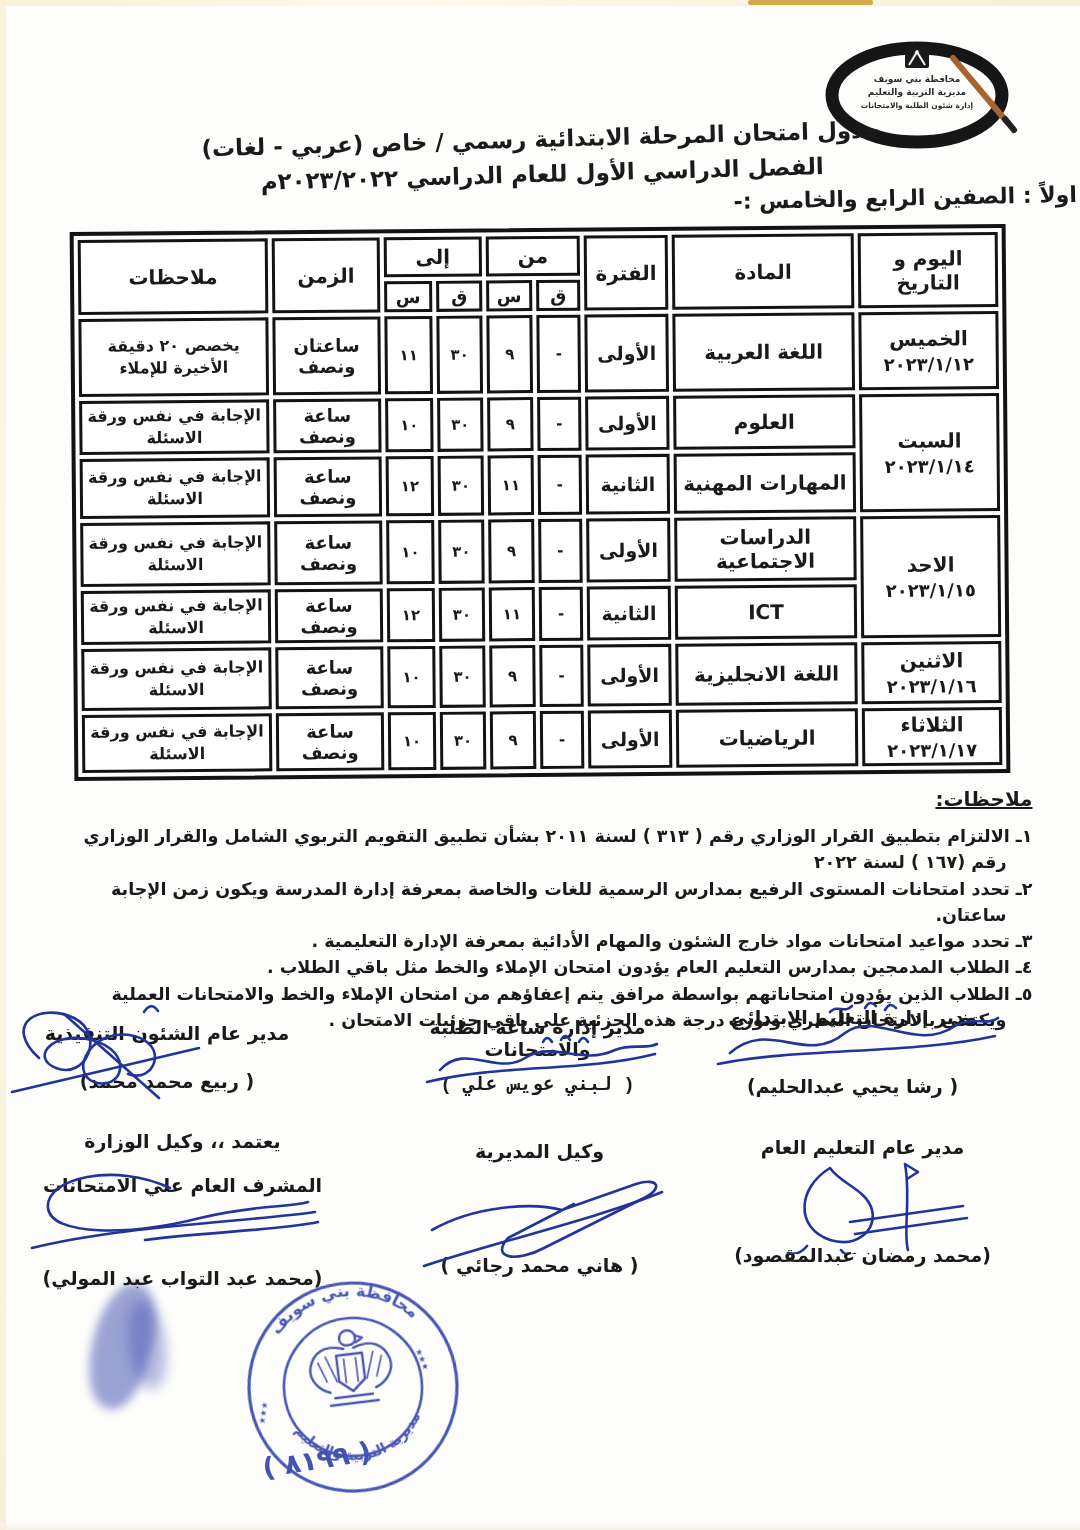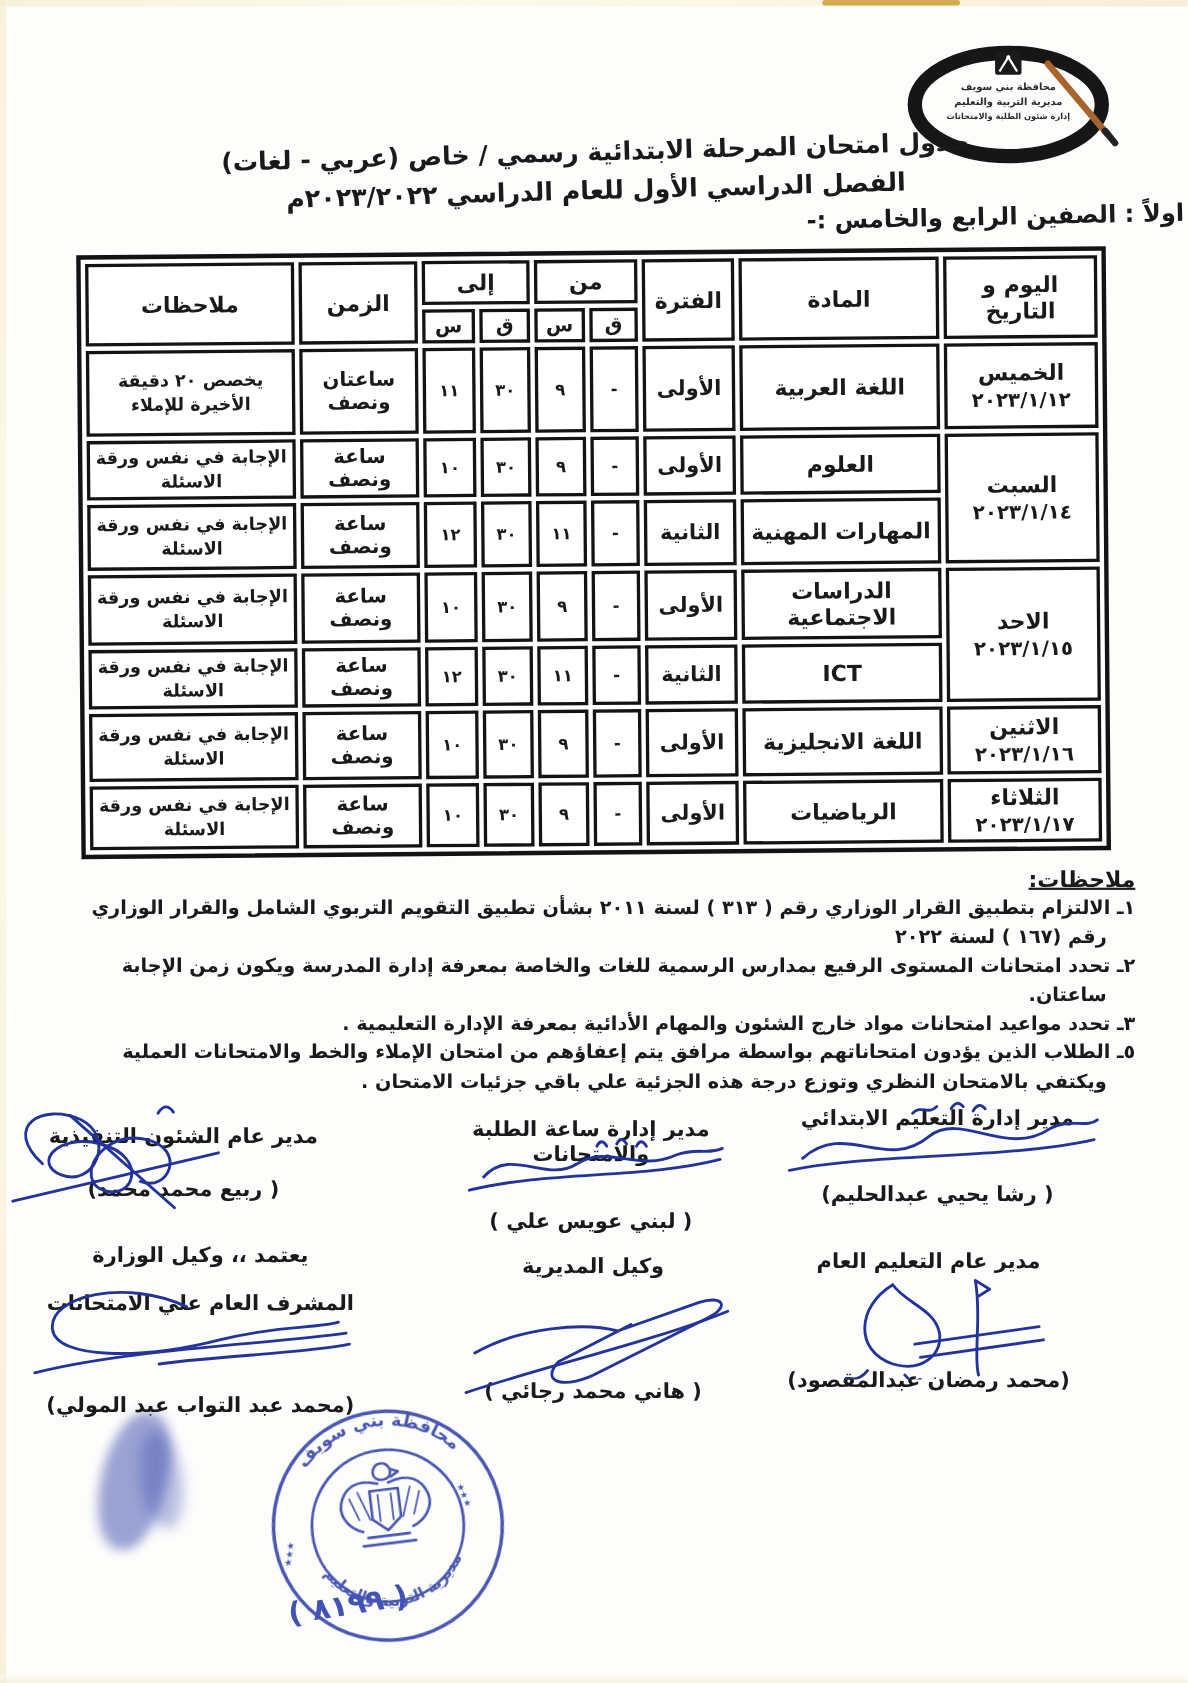--- a/index.html
+++ b/index.html
@@ -46,38 +46,38 @@
   .c-dur{font-size:18px;}
   .c-note{font-size:16px;line-height:1.35;}
   tr.hh1{height:40px;} tr.hh2{height:24px;}
   tr.r-thu{height:78px;}
   tr.r-sat1{height:54px;} tr.r-sat2{height:60px;}
   tr.r-sun1{height:64px;} tr.r-sun2{height:54px;}
   tr.r-mon{height:62px;}  tr.r-tue{height:54px;}
 
   
   .notes{width:985px;margin:10px auto 0 auto;padding:0 8px;}
-  .notes-heading{font-size:20px;font-weight:bold;text-decoration:underline;margin-bottom:2px;}
+  .notes-heading{font-size:20px;font-weight:bold;text-decoration:underline;margin-bottom:12px;}
   .note-item{font-size:17.5px;font-weight:bold;line-height:1.5;padding-right:26px;text-indent:-26px;}
 
   
   .sig-block{position:absolute;text-align:center;font-weight:bold;z-index:2;}
   .sig-title{font-size:19px;}
   .sig-name{font-size:19px;}
   .sig-scribble{position:absolute;pointer-events:none;}
   .sig-scribble path{fill:none;stroke:#22339b;stroke-width:2.6;stroke-linecap:round;stroke-linejoin:round;}
 
   #sig-r1-right{top:1006px;right:70px;width:315px;}
   #sig-r1-right .sig-name{margin-top:47px;}
   #sig-r1-mid{top:1016px;right:390px;width:305px;}
-  #sig-r1-mid .sig-name{margin-top:39px;}
+  #sig-r1-mid .sig-name{margin-top:12px;font-family:Liberation Mono, monospace;}
   #sig-r1-left{top:1022px;left:12px;width:310px;}
   #sig-r1-left .sig-name{margin-top:26px;}
 
-  #sig-r2-right{top:1136px;right:78px;width:315px;}
+  #sig-r2-right{top:1136px;right:60px;width:315px;}
   #sig-r2-right .sig-name{margin-top:86px;}
   #sig-r2-mid{top:1140px;right:398px;width:285px;}
   #sig-r2-mid .sig-name{margin-top:92px;}
   #sig-r2-left{top:1130px;left:30px;width:305px;}
   #sig-r2-left .sig-title2{font-size:19px;margin-top:22px;}
   #sig-r2-left .sig-name{margin-top:71px;}
 
   
   .stamp{position:absolute;left:228px;top:1262px;width:250px;height:250px;z-index:3;
     transform:rotate(-7deg);opacity:.92;filter:blur(.3px);}
@@ -245,20 +245,21 @@
     </tr>
   </tbody>
 </table>
 </div>
 
 <div class="notes">
   <div class="notes-heading">ملاحظات:</div>
   <div class="note-item"><span>١ـ</span> <span>الالتزام بتطبيق القرار الوزاري رقم ( ٣١٣ ) لسنة ٢٠١١ بشأن تطبيق التقويم التربوي الشامل والقرار الوزاري رقم (١٦٧ ) لسنة ٢٠٢٢</span></div>
   <div class="note-item"><span>٢ـ</span> <span>تحدد امتحانات المستوى الرفيع بمدارس الرسمية للغات والخاصة بمعرفة إدارة المدرسة ويكون زمن الإجابة ساعتان.</span></div>
   <div class="note-item"><span>٣ـ</span> <span>تحدد مواعيد امتحانات مواد خارج الشئون والمهام الأدائية بمعرفة الإدارة التعليمية .</span></div>
+  <div class="note-item"><span>٤ـ</span> <span>الطلاب المدمجين بمدارس التعليم العام يؤدون امتحان الإملاء والخط مثل باقي الطلاب .</span></div>
   <div class="note-item"><span>٥ـ</span> <span>الطلاب الذين يؤدون امتحاناتهم بواسطة مرافق يتم إعفاؤهم من امتحان الإملاء والخط والامتحانات العملية ويكتفي بالامتحان النظري وتوزع درجة هذه الجزئية علي باقي جزئيات الامتحان .</span></div>
 </div>
 
 <div class="sig-block" id="sig-r1-right">
   <div class="sig-title">مدير إدارة التعليم الابتدائي</div>
   <svg class="sig-scribble" style="top:-8px;right:10px;" width="290" height="80" viewBox="0 0 290 80">
     <path d="M20,55 C60,20 95,68 135,35 C165,12 205,55 245,28 C262,18 278,28 288,20"></path>
     <path d="M8,66 C85,50 205,56 285,38"></path>
     <path d="M120,14 c8,-8 14,2 22,-6 M155,10 q5,-9 11,-2 M175,12 q5,-9 11,-2"></path>
   </svg>

